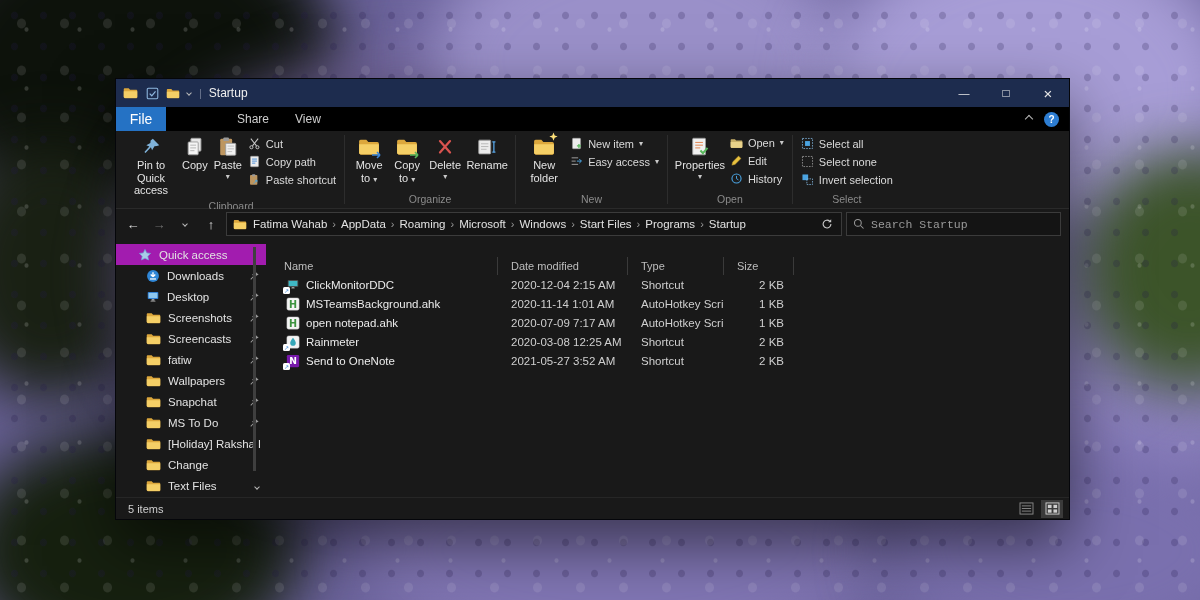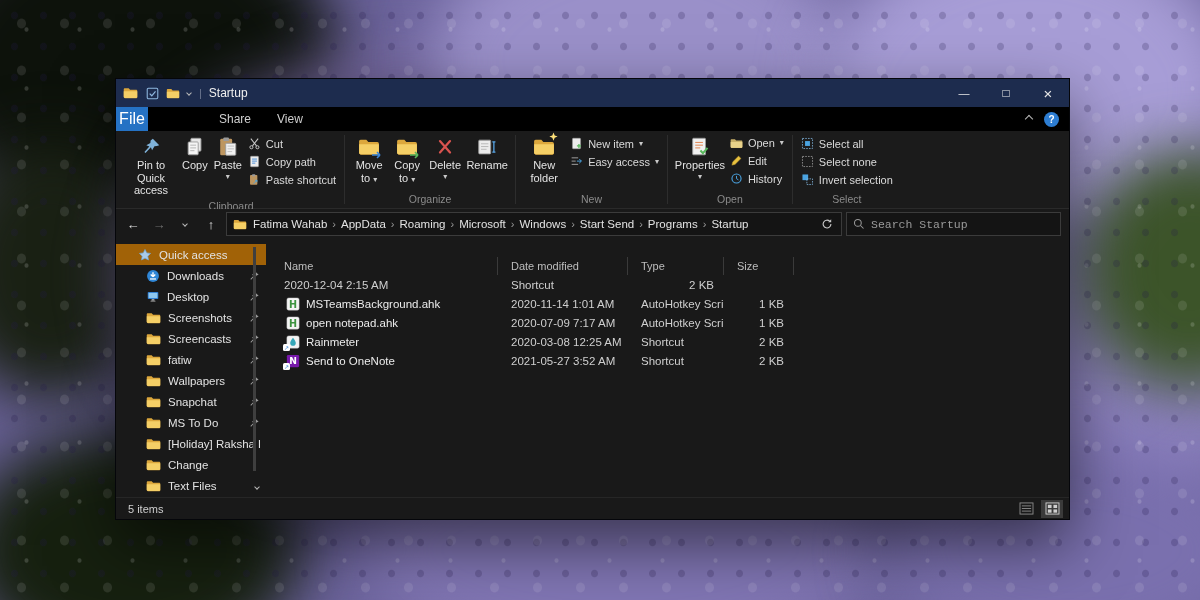--- a/index.html
+++ b/index.html
@@ -36,21 +36,21 @@
   .tb-divider { color:#6f7florent; color:#6d7890; font-size:11px; margin:0 7px 0 8px; }
   .tb-title { font-size:12px; color:#f0f0f0; }
   .tb-btns { margin-left:auto; display:flex; height:100%; }
   .tb-btn { width:42px; height:100%; display:flex; align-items:center; justify-content:center;
     font-size:12px; color:#e8e8e8; cursor:default; }
   .tb-btn.min { font-size:11px; }
   .tb-btn.close { font-size:15px; }
 
   
   .menubar { height:24px; background:#000; display:flex; align-items:stretch; flex:0 0 auto; }
-  .file-btn { width:32px; background:#2572c4; color:#fff; font-size:16px; display:flex; align-items:center; justify-content:center; }
+  .file-btn { width:50px; background:#2572c4; color:#fff; font-size:14px; display:flex; align-items:center; justify-content:center; }
   .mtab { padding:0 13px; font-size:12px; color:#cfcfcf; display:flex; align-items:center; }
   .mtab.active { background:#404040; color:#fff;margin-top:44px; }
   .menubar-right { margin-left:auto; display:flex; align-items:center; gap:12px; padding-right:10px; }
   .help-circle { width:15px; height:15px; border-radius:50%; background:#2d7dd2; color:#fff; font-size:10px; font-weight:bold; display:flex; align-items:center; justify-content:center; }
 
   .chev { display:inline-block; width:6px; height:6px; border-right:1.4px solid #b9b9b9; border-bottom:1.4px solid #b9b9b9; }
   .chev.down { transform:rotate(45deg); }
   .chev.up { transform:rotate(-135deg); }
   .chev.small { width:4px; height:4px; }
 
@@ -79,21 +79,21 @@
   .refresh-btn { margin-left:auto; width:20px; height:20px; display:flex; align-items:center; justify-content:center; }
   .search-field { width:215px; height:24px; background:#141414; border:1px solid #3b3b3b; display:flex; align-items:center; padding:0 6px; gap:6px; }
   .search-field input { flex:1; background:transparent; border:none; outline:none; color:#cfcfcf; font-size:11.5px; font-family:Liberation Mono, monospace; }
   .search-field input::placeholder { color:#9a9a9a; }
 
   
   .main { flex:1; display:flex; overflow:hidden; }
   .sidebar { width:150px; position:relative; padding-top:5px; flex:0 0 auto; }
   .sb-item { height:21px; display:flex; align-items:center; gap:7px; padding-left:22px; padding-right:6px; font-size:11.5px; color:#e2e2e2; }
   .sb-item.child { padding-left:30px; }
-  .sb-item.selected { background:#a16207;text-align:center; }
+  .sb-item.selected { background:#a21caf;text-align:center; }
   .sb-label { overflow:hidden; white-space:nowrap; }
   .sb-pin { margin-left:auto; display:flex; }
   .sb-scroll-thumb { position:absolute; right:10px; top:8px; bottom:26px; width:3px; background:#3f3f3f; }
   .sb-scroll-down { position:absolute; right:7px; bottom:8px; }
   .fold { width:15px; height:12px; }
 
   
   .filearea { flex:1; padding-left:5px; overflow:hidden; }
   .fl-grid { display:grid; grid-template-columns:227px 130px 96px 70px; }
   .fl-head { height:18px; margin-top:18px; }
@@ -438,21 +438,21 @@
         <span class="crumb">Fatima Wahab</span>
         <span class="crumb-sep">›</span>
         <span class="crumb">AppData</span>
         <span class="crumb-sep">›</span>
         <span class="crumb">Roaming</span>
         <span class="crumb-sep">›</span>
         <span class="crumb">Microsoft</span>
         <span class="crumb-sep">›</span>
         <span class="crumb">Windows</span>
         <span class="crumb-sep">›</span>
-        <span class="crumb">Start Send</span>
+        <span class="crumb">Start Files</span>
         <span class="crumb-sep">›</span>
         <span class="crumb">Programs</span>
         <span class="crumb-sep">›</span>
         <span class="crumb">Startup</span>
         <span class="refresh-btn">
           <svg width="12" height="12" viewBox="0 0 16 16">
               <path d="M13.2 8a5.2 5.2 0 1 1-1.6-3.7" fill="none" stroke="#c9c9c9" stroke-width="1.5"></path>
               <path d="M13.6 1.6v4h-4z" fill="#c9c9c9"></path>
             </svg>
         </span>
@@ -640,20 +640,31 @@
 
       <div class="filearea">
         <div class="fl-grid fl-head">
           <div class="hcell">Name</div>
           <div class="hcell">Date modified</div>
           <div class="hcell">Type</div>
           <div class="hcell">Size</div>
         </div>
 
         <div class="fl-grid fl-row">
+          <div class="cell name">
+            <span class="file-ic">
+              <svg width="14" height="13" viewBox="0 0 16 16">
+                  <rect x="1.5" y="2.5" width="13" height="8.5" rx="1" fill="#4a4a4a"></rect>
+                  <rect x="2.6" y="3.6" width="10.8" height="6.3" fill="#3fb7c4"></rect>
+                  <path d="M6.5 11h3l.6 2h-4.2z" fill="#9a9a9a"></path>
+                </svg>
+              <span class="sc-badge">↗</span>
+            </span>
+            <span>ClickMonitorDDC</span>
+          </div>
           <div class="cell">2020-12-04 2:15 AM</div>
           <div class="cell">Shortcut</div>
           <div class="cell size">2 KB</div>
         </div>
 
         <div class="fl-grid fl-row">
           <div class="cell name">
             <span class="file-ic">
               <svg width="14" height="14" viewBox="0 0 16 16">
                   <rect x="1" y="1" width="14" height="14" rx="2" fill="#f5f5f5" stroke="#bbb" stroke-width="0.5"></rect>

